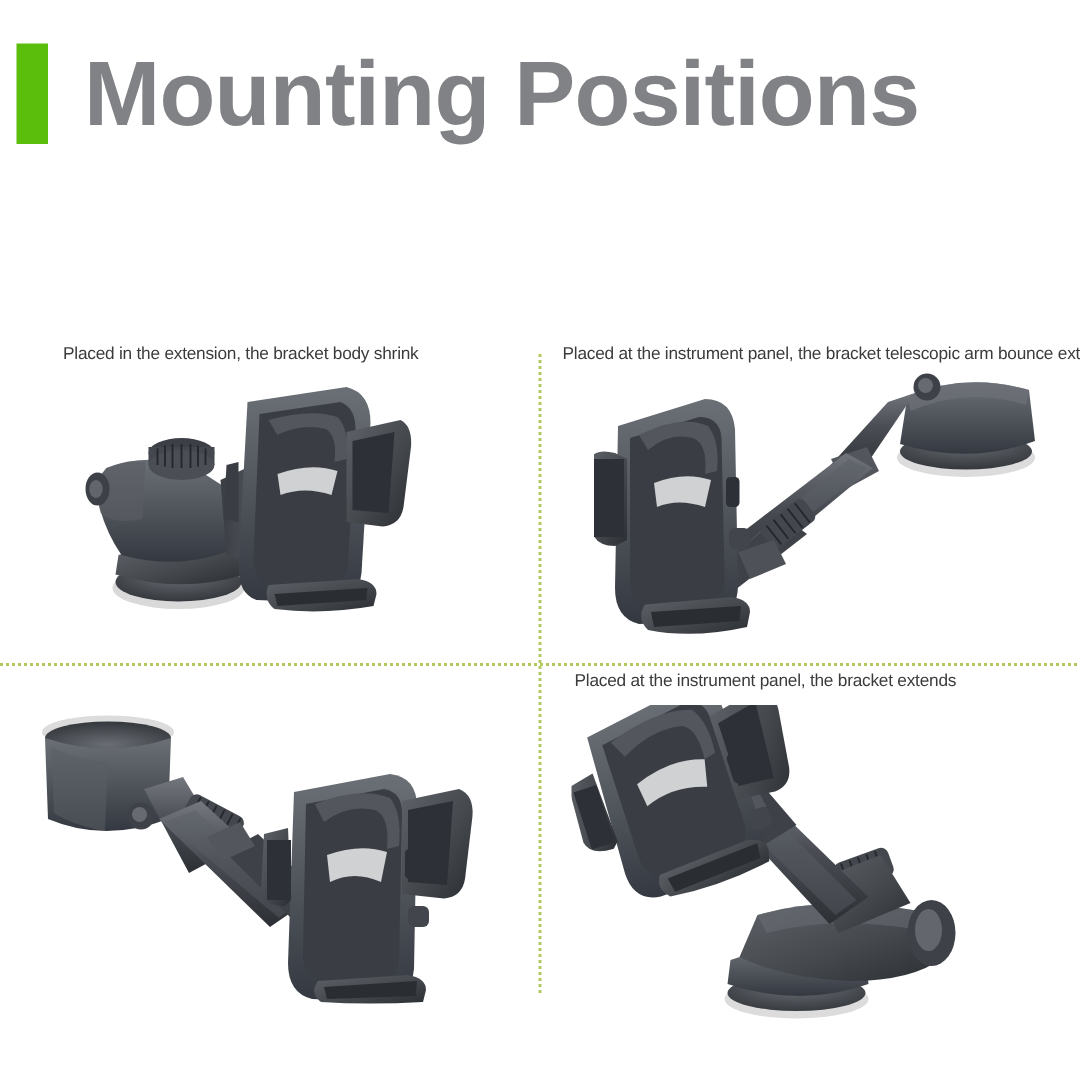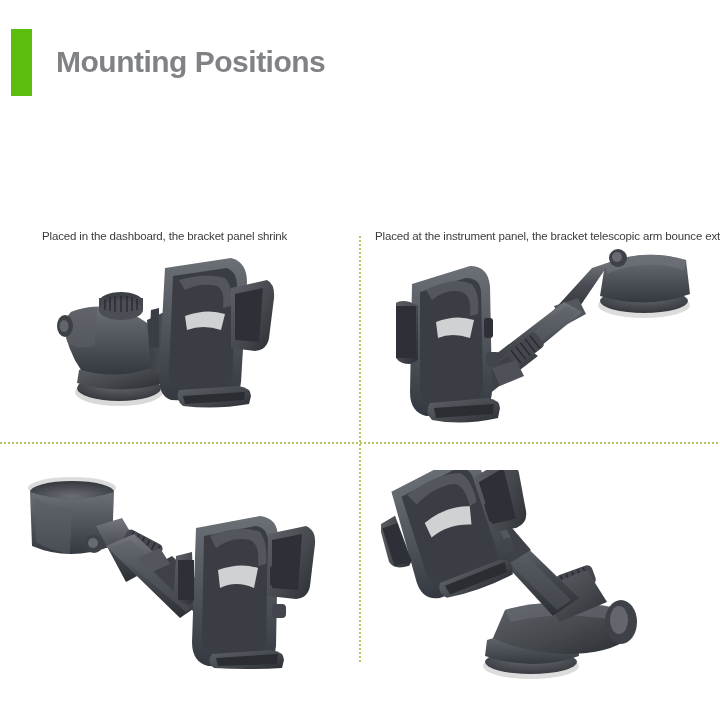--- a/index.html
+++ b/index.html
@@ -24,21 +24,21 @@
   }
   #accent-bar {
     position: absolute;
     left: 11px; top: 29px;
     width: 21px; height: 67px;
     background: #5cbe0c;
   }
   #page-title {
     position: absolute;
     left: 56px; top: 28px;
-    font-size: 30px;
+    font-size: 61px;
     font-weight: bold;
     color: #808285;
     letter-spacing: -0.5px;
     line-height: 68px;
     white-space: nowrap;
     font-family: "Liberation Sans", sans-serif;
   }
 
   
   #divider-horizontal {
@@ -93,21 +93,21 @@
 
 <div id="header">
   <div id="accent-bar"></div>
   <div id="page-title">Mounting Positions</div>
 </div>
 
 <div id="divider-horizontal"></div>
 <div id="divider-vertical"></div>
 
 <div class="cell" id="cell-top-left">
-  <div class="caption" id="caption-top-left">Placed in the dashboard, the bracket panel shrink</div>
+  <div class="caption" id="caption-top-left">Placed in the extension, the bracket body shrink</div>
 
   <svg class="product-figure" id="figure-top-left" width="220" height="170" viewBox="0 0 220 170">
     <defs>
       <linearGradient id="g1a" x1="0" y1="0" x2="1" y2="1">
         <stop offset="0%" stop-color="#5e6268"></stop>
           <stop offset="55%" stop-color="#45484d"></stop>
           <stop offset="100%" stop-color="#2b2e33"></stop>
       </linearGradient>
       <linearGradient id="g1b" x1="0" y1="0" x2="0" y2="1">
         <stop offset="0%" stop-color="#6b7076"></stop>
@@ -311,20 +311,21 @@
 
     <rect x="260" y="96" width="9" height="20" rx="3" fill="#2d3036"></rect>
     <rect x="262" y="134" width="14" height="14" rx="4" fill="#42454b"></rect>
 
     <path d="M202 184 L262 180 Q274 182 274 190 L272 198 Q236 200 204 198 Q196 192 202 184 Z" fill="url(#g3a)"></path>
     <path d="M206 188 L268 184 L267 194 L208 196 Z" fill="#2a2d32"></path>
   </svg>
 </div>
 
 <div class="cell" id="cell-bottom-right">
+  <div class="caption" id="caption-bottom-right">Placed at the instrument panel, the bracket extends</div>
 
   <svg class="product-figure" id="figure-bottom-right" width="300" height="210" viewBox="0 0 300 210">
     <defs>
       <linearGradient id="g4a" x1="0" y1="0" x2="1" y2="1">
         <stop offset="0%" stop-color="#5e6268"></stop>
           <stop offset="55%" stop-color="#45484d"></stop>
           <stop offset="100%" stop-color="#2b2e33"></stop>
       </linearGradient>
       <linearGradient id="g4b" x1="0" y1="0" x2="0" y2="1">
         <stop offset="0%" stop-color="#6b7076"></stop>

